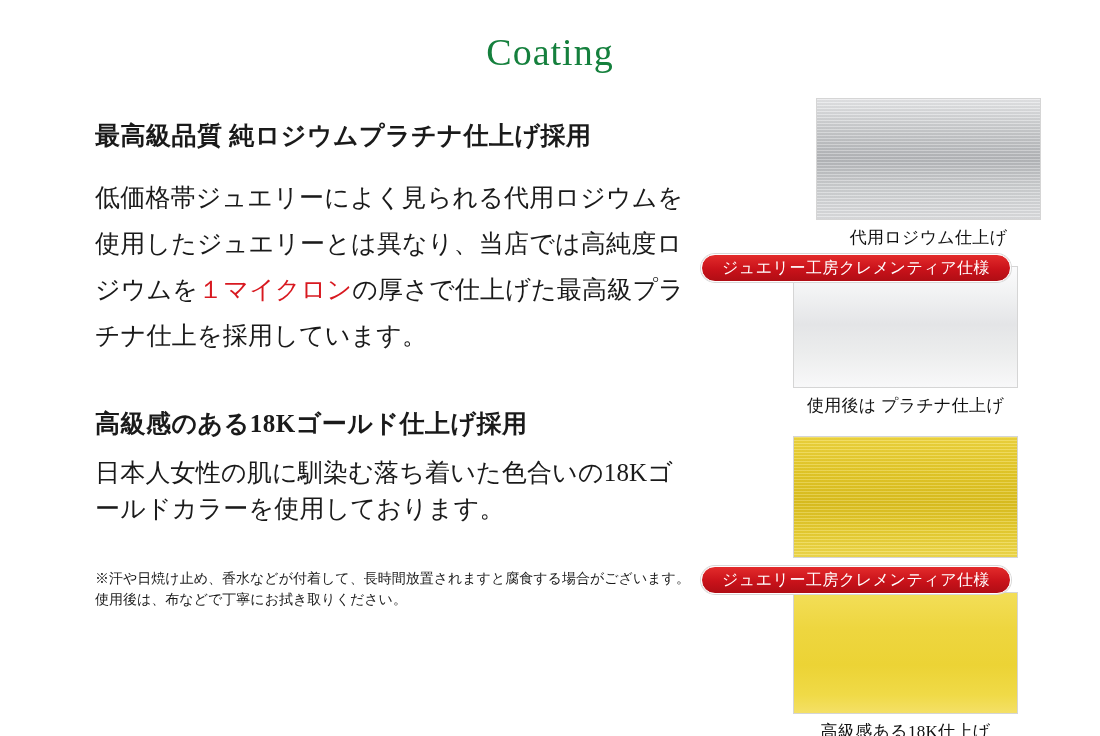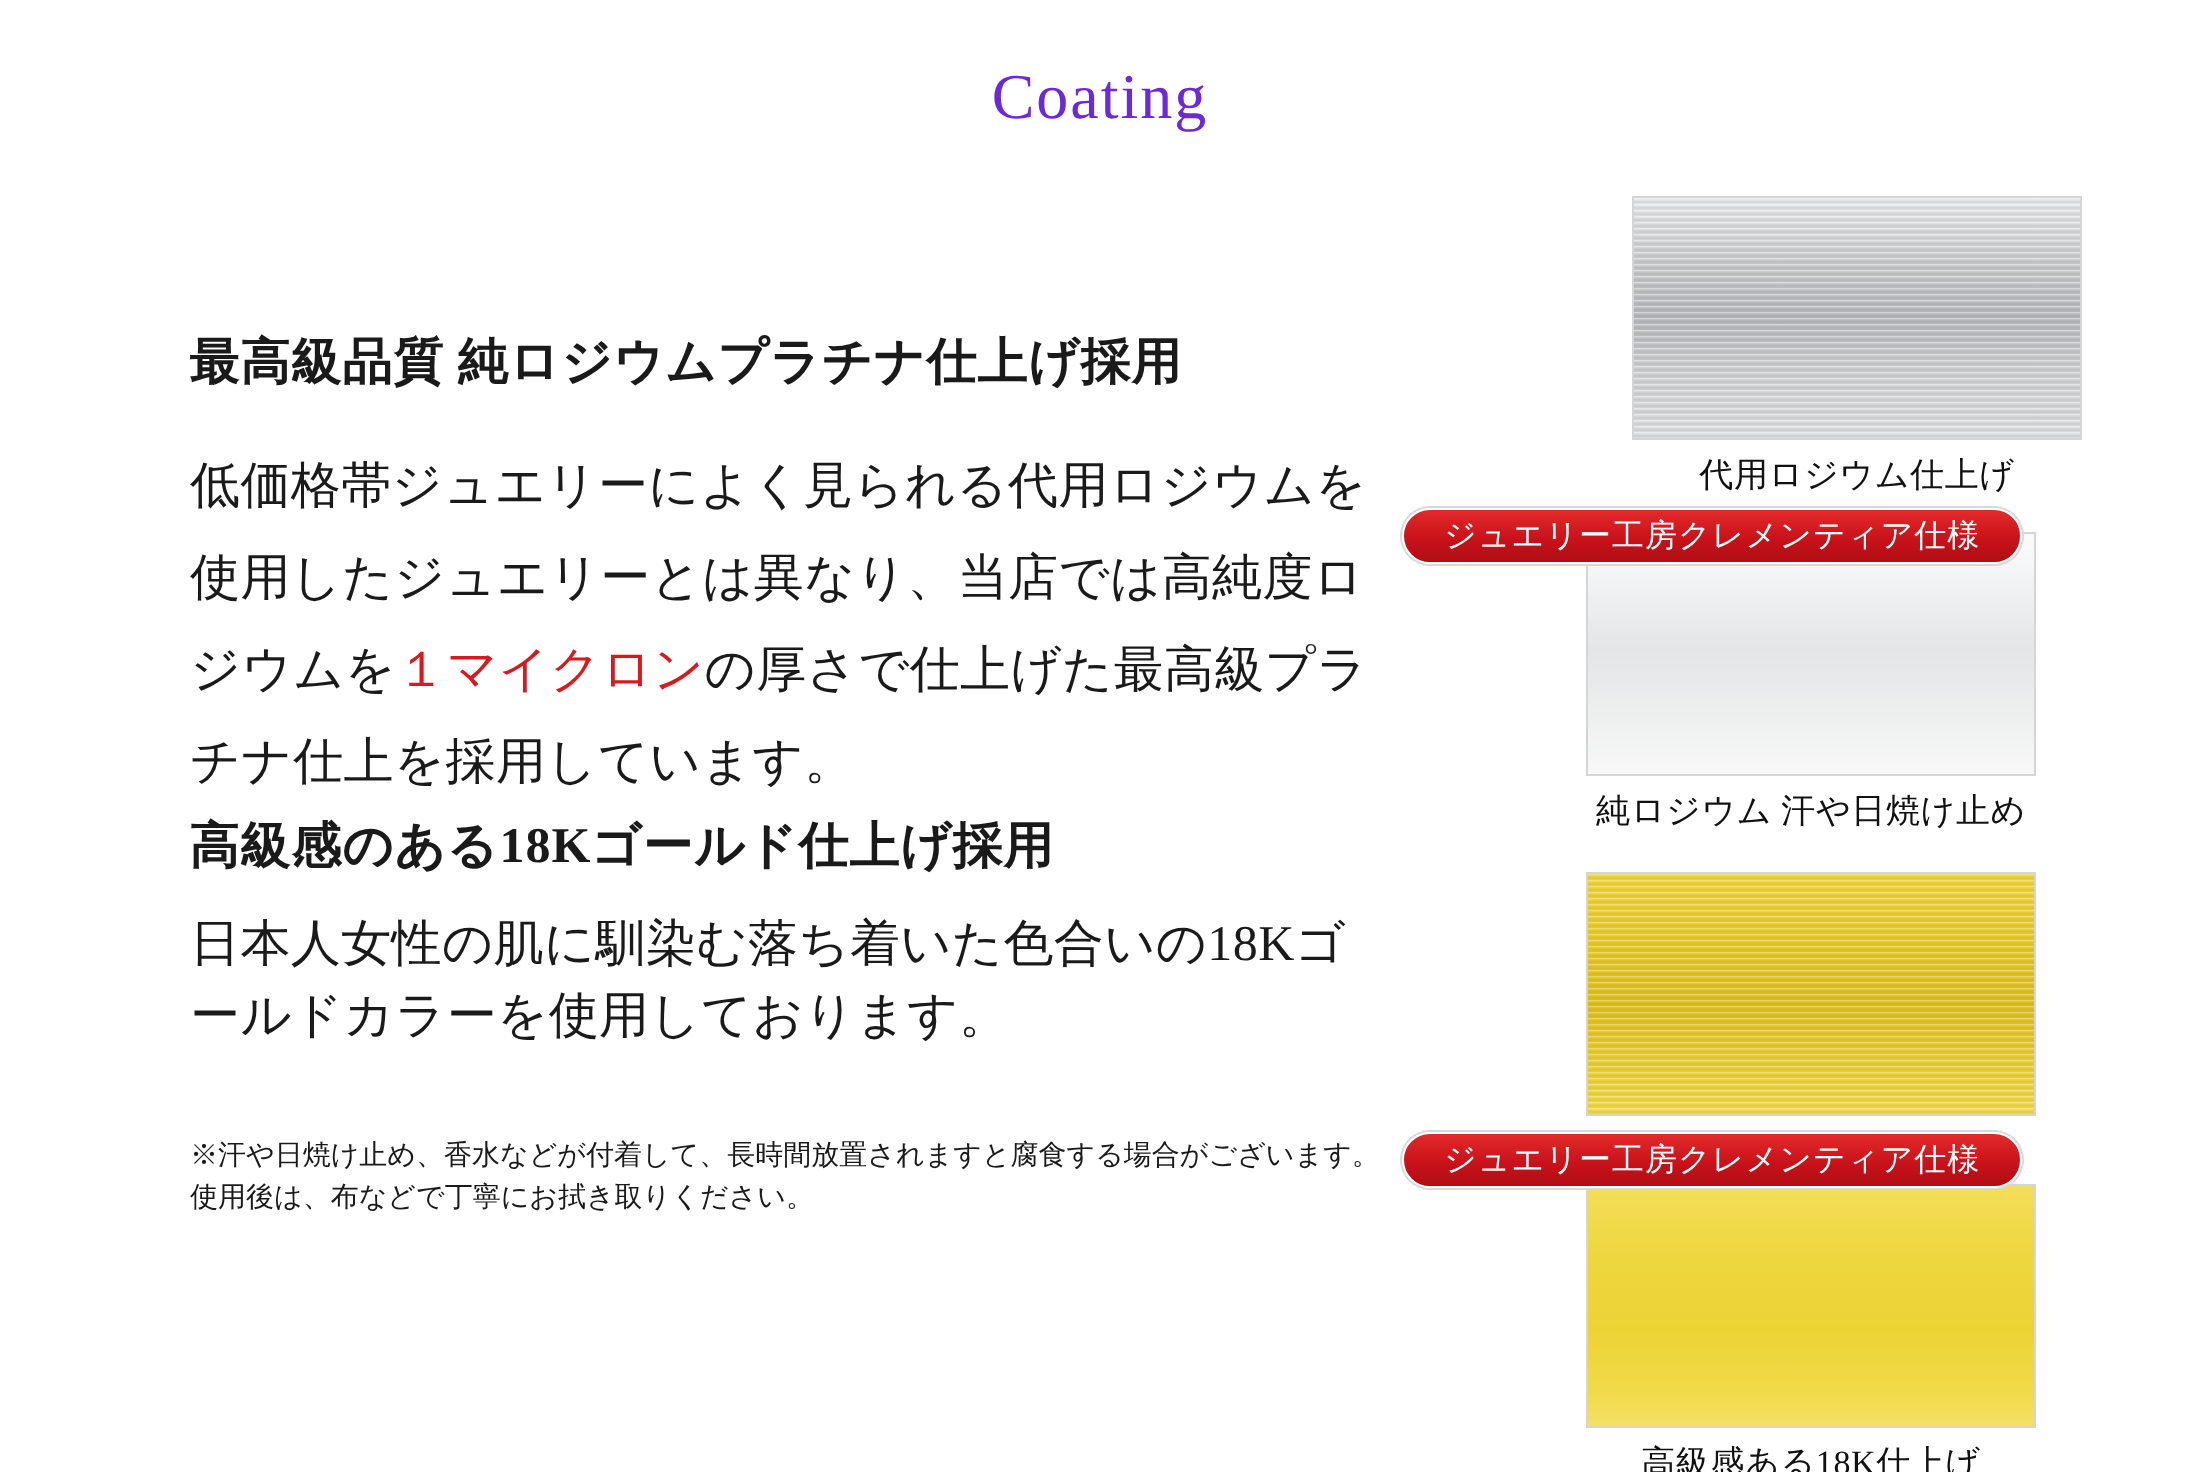--- a/index.html
+++ b/index.html
@@ -23,23 +23,23 @@
   }
 
   
   .title {
     position: absolute;
     top: 30px;
     left: 0;
     width: 1100px;
     text-align: center;
     font-family: "Liberation Serif", serif;
-    font-size: 32px;
+    font-size: 38px;
     letter-spacing: 1px;
-    color: #6d28d9;
+    color: #15803d;
   }
 
   
   .left-col {
     position: absolute;
     left: 95px;
     top: 120px;
     width: 600px;
   }
 
@@ -59,21 +59,21 @@
     color: #1a1a1a;
     margin: 0;
     letter-spacing: 0.2px;
   }
 
   .hl-red {
     color: #d81920;
   }
 
   .block-1 { position: absolute; left: 0; top: 0; width: 600px; }
-  .block-1 .heading { margin-bottom: 22px; margin-top: 46px; }
+  .block-1 .heading { margin-bottom: 22px; }
   .para-a { width: 595px; }
   .para-b { margin-top: 2px; width: 595px; }
 
   .block-2 { position: absolute; left: 0; top: 288px; width: 600px; }
   .block-2 .heading { margin-bottom: 14px; }
   .body-tight {
     font-size: 25px;
     line-height: 1.45;
     width: 600px;
   }
@@ -197,21 +197,21 @@
   <div class="right-col">
 
     <div class="swatch-group" style="top:0px;padding-left:23px;">
       <div class="swatch sw-sub-rhodium"></div>
       <div class="swatch-caption">代用ロジウム仕上げ</div>
     </div>
 
     <div class="swatch-group" style="top:168px;">
       <div class="badge" style="top:-12px;">ジュエリー工房クレメンティア仕様</div>
       <div class="swatch sw-pure-rhodium"></div>
-      <div class="swatch-caption">純ロジウム 汗や日焼け止め</div>
+      <div class="swatch-caption">使用後は プラチナ仕上げ</div>
     </div>
 
     <div class="swatch-group" style="top:338px;">
       <div class="swatch sw-gold-common"></div>
       <div class="swatch-caption">一般的な18K仕上げ</div>
     </div>
 
     <div class="swatch-group" style="top:470px;">
       <div class="badge" style="top:-2px;">ジュエリー工房クレメンティア仕様</div>
       <div class="swatch sw-gold-premium" style="margin-top:24px;height:122px;"></div>

